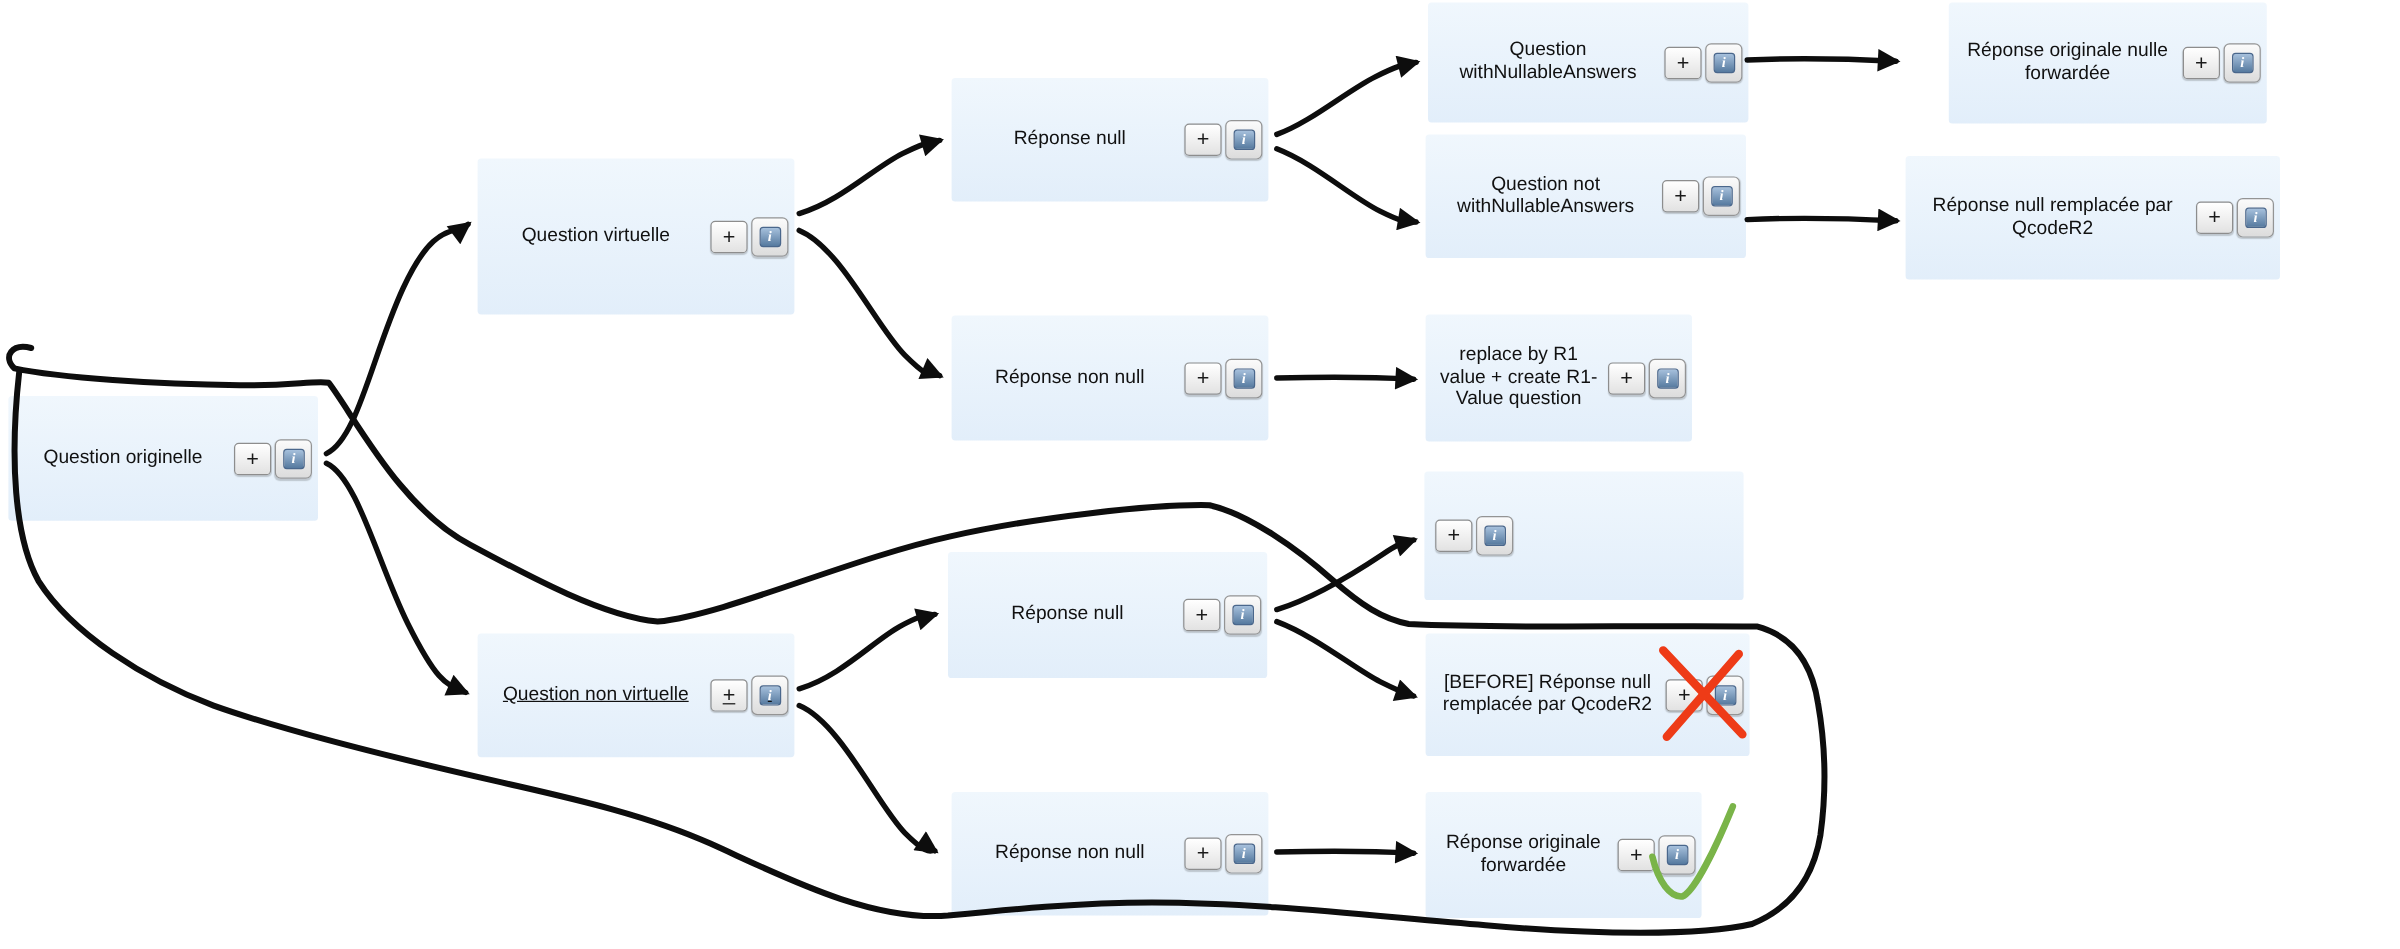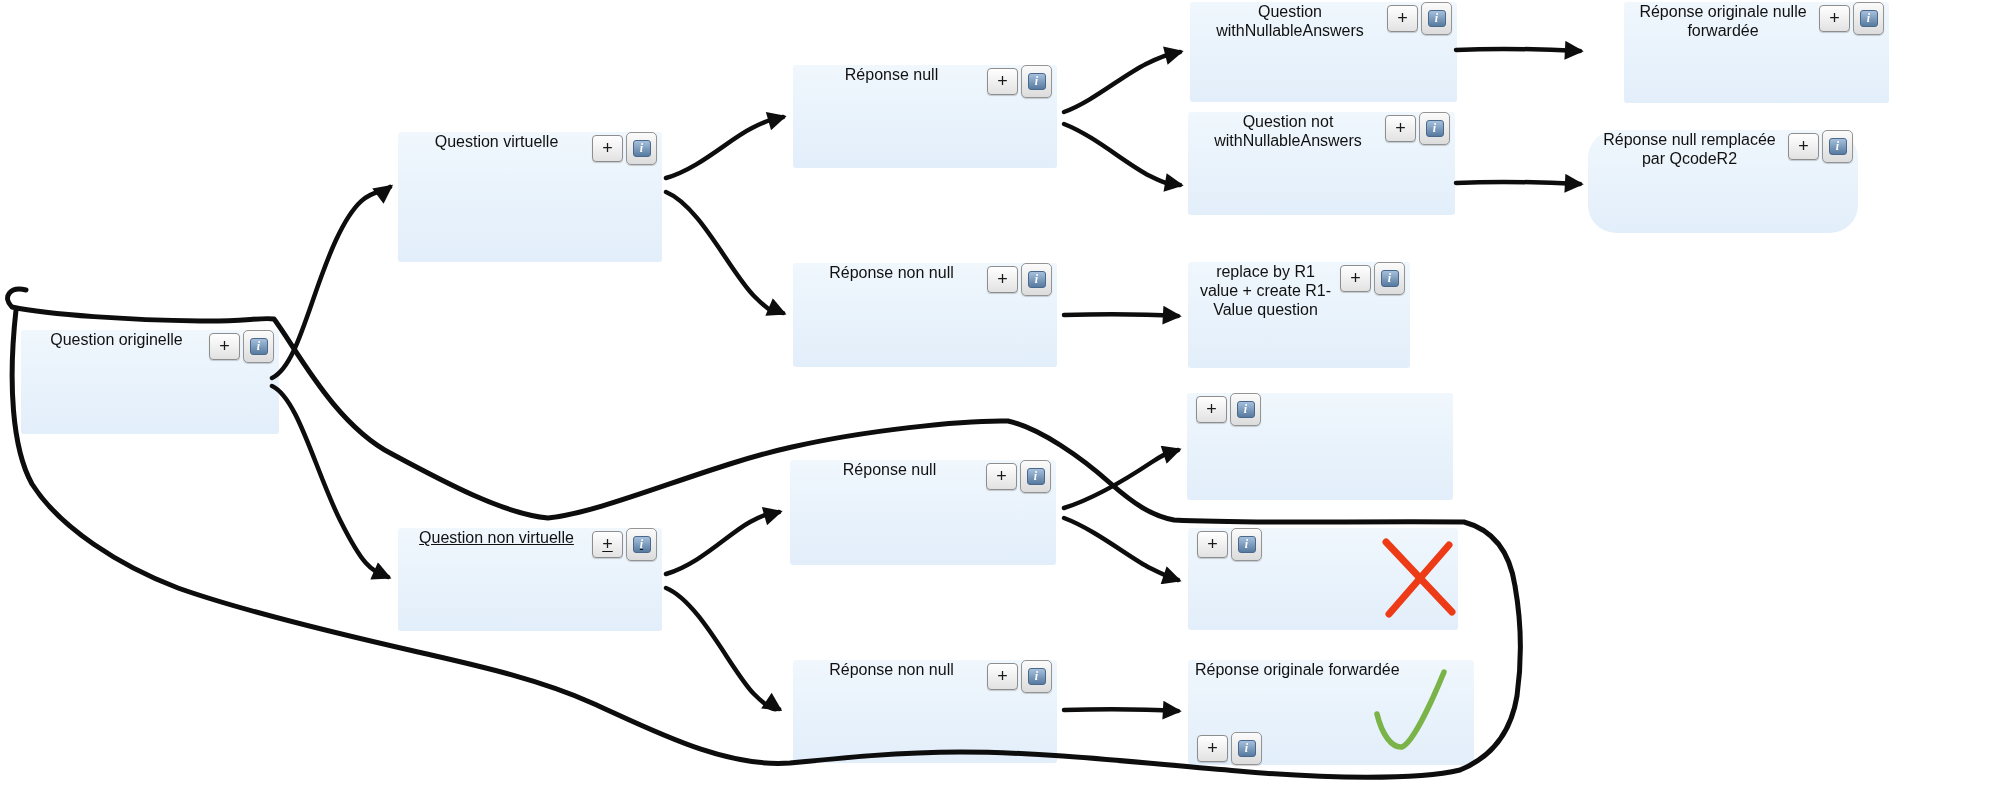--- a/index.html
+++ b/index.html
@@ -6,21 +6,21 @@
   #stage{
     position:relative;
     width:2000px;height:791px;
     overflow:hidden;
     font-family:"Liberation Sans","DejaVu Sans",sans-serif;
     background:#ffffff;
   }
   .node{
     position:absolute;
     display:flex;
-    align-items:flex-start;
+    align-items:center;
     background:linear-gradient(180deg,#f0f7fd 0%,#e2eefa 100%);
     border-radius:3px;
     color:#111;
     font-size:16px;
     line-height:1.18;
     box-sizing:border-box;
     padding:0 5px 0 6px;
   }
   .node-label{
     flex:1;
@@ -68,21 +68,21 @@
     position:absolute;left:0;top:0;
     pointer-events:none;
   }
   .edge{fill:none;stroke-linecap:round;stroke-linejoin:round;}
 </style>
 </head>
 <body>
 
 <div id="stage">
   <div id="nodes-layer">
-      <div class="node" style="left: 7px; top: 330px; width: 258px; height: 104px; margin-left: 14px;">
+      <div class="node" style="left: 7px; top: 330px; width: 258px; height: 104px;">
         <span class="node-label">Question originelle</span>
         <span class="node-buttons">
           <button class="btn-add">+</button>
           <button class="btn-info">
             <span class="info-glyph">i</span>
           </button>
         </span>
       </div>
       <div class="node" style="left: 398px; top: 132px; width: 264px; height: 130px;">
         <span class="node-label">Question virtuelle</span>
@@ -167,46 +167,47 @@
       </div>
       <div class="node" style="left: 1187px; top: 393px; width: 266px; height: 107px;">
         <span class="node-buttons">
           <button class="btn-add">+</button>
           <button class="btn-info">
             <span class="info-glyph">i</span>
           </button>
         </span>
       </div>
       <div class="node" style="left: 1188px; top: 528px; width: 270px; height: 102px;">
-        <span class="node-buttons">
-          <button class="btn-add">+</button>
-          <button class="btn-info">
-            <span class="info-glyph">i</span>
-          </button>
-        </span>
-      </div>
-      <div class="node" style="left: 1188px; top: 660px; width: 286px; height: 105px; flex-direction: column;">
+        <span class="node-label">[BEFORE] Réponse null remplacée par QcodeR2</span>
+        <span class="node-buttons">
+          <button class="btn-add">+</button>
+          <button class="btn-info">
+            <span class="info-glyph">i</span>
+          </button>
+        </span>
+      </div>
+      <div class="node" style="left: 1188px; top: 660px; width: 230px; height: 105px;">
         <span class="node-label">Réponse originale forwardée</span>
         <span class="node-buttons">
           <button class="btn-add">+</button>
           <button class="btn-info">
             <span class="info-glyph">i</span>
           </button>
         </span>
       </div>
       <div class="node" style="left: 1587px; top: 2px; width: 265px; height: 101px; margin-left: 37px;">
         <span class="node-label">Réponse originale nulle forwardée</span>
         <span class="node-buttons">
           <button class="btn-add">+</button>
           <button class="btn-info">
             <span class="info-glyph">i</span>
           </button>
         </span>
       </div>
-      <div class="node" style="left: 1588px; top: 130px; width: 270px; height: 103px; border-radius: 28px;">
+      <div class="node" style="left: 1588px; top: 130px; width: 312px; height: 103px;">
         <span class="node-label">Réponse null remplacée par QcodeR2</span>
         <span class="node-buttons">
           <button class="btn-add">+</button>
           <button class="btn-info">
             <span class="info-glyph">i</span>
           </button>
         </span>
       </div>
     </div>
   <svg id="connector-layer" width="2000" height="791" viewBox="0 0 2000 791" xmlns="http://www.w3.org/2000/svg">

